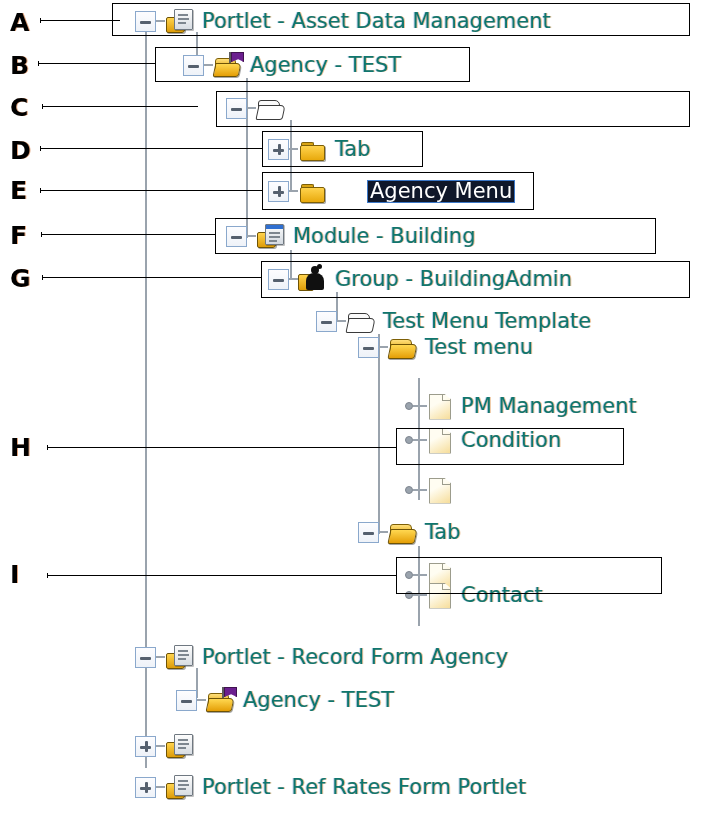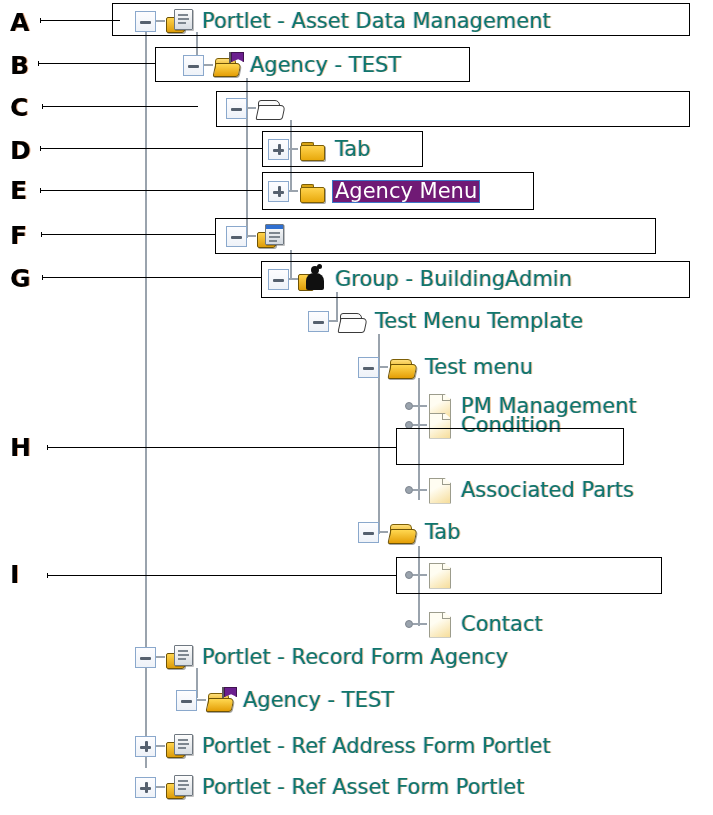--- a/index.html
+++ b/index.html
@@ -48,24 +48,25 @@
   }
   .node-label{
     font-family:"DejaVu Sans","Liberation Sans",sans-serif;
     font-size:21px;
     color:#0f766e;
     line-height:1;
     padding:0 2px;
     text-shadow:1px 0 0 rgba(214,122,30,.45), -1px 0 0 rgba(60,110,200,.30);
   }
   .node-label.selected{
-    background:#701a75;
+    background:#0f172a;
     color:#ffffff;
     text-shadow:none;
     outline:1px solid #3c78c8;
+    margin-left:35px;
   }
 
   
   .expander{
     position:relative;
     width:21px;height:21px;
     box-sizing:border-box;
     border:1px solid #8aa8cc;
     background:linear-gradient(#fdfdff,#eef2f8);
     flex:0 0 auto;
@@ -328,103 +329,103 @@
       <span class="stub"></span>
       <span class="ico module">
         <span class="fold"></span>
         <span class="page">
           <span class="tbar"></span>
           <i></i>
           <i></i>
           <i></i>
         </span>
       </span>
+      <span class="node-label">Module - Building</span>
     </div>
     <div class="node" style="left: 268px; top: 264px;">
       <span class="expander minus">
         <span class="bar-h"></span>
       </span>
       <span class="stub"></span>
       <span class="ico group">
         <span class="fold"></span>
         <span class="dot"></span>
         <span class="head"></span>
         <span class="body"></span>
       </span>
       <span class="node-label">Group - BuildingAdmin</span>
     </div>
-    <div class="node" style="left: 308px; top: 306px;">
+    <div class="node" style="left: 316px; top: 306px;">
       <span class="expander minus">
         <span class="bar-h"></span>
       </span>
       <span class="stub"></span>
       <span class="ico folder-white">
         <span class="back"></span>
         <span class="front"></span>
       </span>
       <span class="node-label">Test Menu Template</span>
     </div>
-    <div class="node" style="left: 358px; top: 352px;">
+    <div class="node" style="left: 358px; top: 332px;">
       <span class="expander minus">
         <span class="bar-h"></span>
       </span>
       <span class="stub"></span>
       <span class="ico folder-open">
         <span class="back"></span>
         <span class="front"></span>
       </span>
       <span class="node-label">Test menu</span>
     </div>
     <div class="node" style="left: 405px; top: 391px;">
       <span class="leafdot"></span>
       <span class="leafline"></span>
       <span class="ico page-leaf">
         <span class="sheet"></span>
         <span class="corner"></span>
       </span>
       <span class="node-label">PM Management</span>
     </div>
-    <div class="node" style="left: 405px; top: 410px; text-align: center;">
+    <div class="node" style="left: 405px; top: 425px; text-align: center;">
       <span class="leafdot"></span>
       <span class="leafline"></span>
       <span class="ico page-leaf">
         <span class="sheet"></span>
         <span class="corner"></span>
       </span>
       <span class="node-label">Condition</span>
     </div>
     <div class="node" style="left: 405px; top: 475px;">
       <span class="leafdot"></span>
       <span class="leafline"></span>
       <span class="ico page-leaf">
         <span class="sheet"></span>
         <span class="corner"></span>
       </span>
-      <span class="node-label">Associated Parts</span>
     </div>
     <div class="node" style="left: 358px; top: 517px;">
       <span class="expander minus">
         <span class="bar-h"></span>
       </span>
       <span class="stub"></span>
       <span class="ico folder-open">
         <span class="back"></span>
         <span class="front"></span>
       </span>
       <span class="node-label">Tab</span>
     </div>
     <div class="node" style="left: 405px; top: 560px;">
       <span class="leafdot"></span>
       <span class="leafline"></span>
       <span class="ico page-leaf">
         <span class="sheet"></span>
         <span class="corner"></span>
       </span>
     </div>
-    <div class="node" style="left: 405px; top: 609px;">
+    <div class="node" style="left: 405px; top: 580px;">
       <span class="leafdot"></span>
       <span class="leafline"></span>
       <span class="ico page-leaf">
         <span class="sheet"></span>
         <span class="corner"></span>
       </span>
       <span class="node-label">Contact</span>
     </div>
     <div class="node" style="left: 135px; top: 642px;">
       <span class="expander minus">
@@ -461,37 +462,36 @@
       </span>
       <span class="stub"></span>
       <span class="ico portlet">
         <span class="fold"></span>
         <span class="page">
           <i></i>
           <i></i>
           <i></i>
         </span>
       </span>
-      <span class="node-label">Portlet - Ref Address Form Portlet</span>
     </div>
     <div class="node" style="left: 135px; top: 772px;">
       <span class="expander plus">
         <span class="bar-h"></span>
         <span class="bar-v"></span>
       </span>
       <span class="stub"></span>
       <span class="ico portlet">
         <span class="fold"></span>
         <span class="page">
           <i></i>
           <i></i>
           <i></i>
         </span>
       </span>
-      <span class="node-label">Portlet - Ref Asset Form Portlet</span>
+      <span class="node-label">Portlet - Ref Rates Form Portlet</span>
     </div>
   </div>
 <div id="callouts-layer">
     <div class="callout-letter" style="left: 10px; top: 10px;">A</div>
     <div class="leader" style="left: 40px; top: 20px; width: 80px;"></div>
     <div class="hl-box" style="left: 112px; top: 3px; width: 578px; height: 33px;"></div>
     <div class="callout-letter" style="left: 10px; top: 53px;">B</div>
     <div class="leader" style="left: 38px; top: 63px; width: 117px;"></div>
     <div class="hl-box" style="left: 155px; top: 47px; width: 315px; height: 35px;"></div>
     <div class="callout-letter" style="left: 10px; top: 95px;">C</div>

